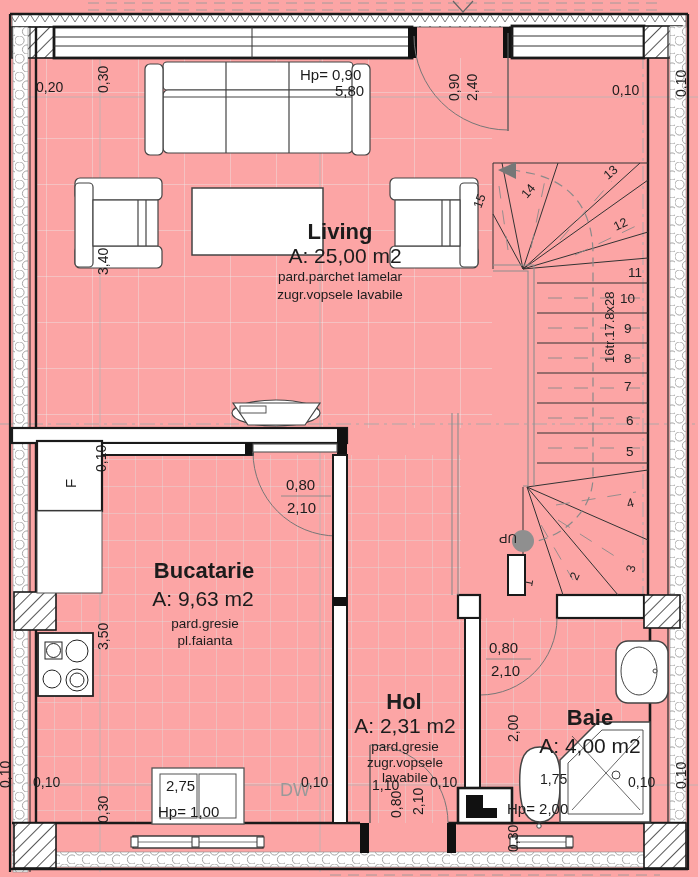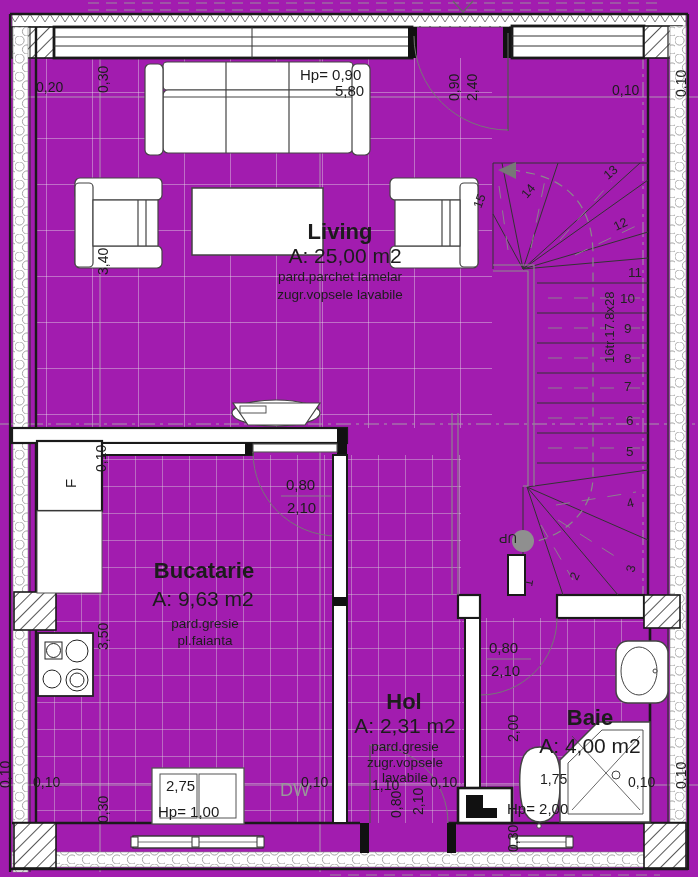--- a/index.html
+++ b/index.html
@@ -1,16 +1,16 @@
 <!DOCTYPE html>
 <html><head>
 <meta charset="utf-8">
 <style>
   html,body{margin:0;padding:0;background:#ffffff;}
-  .page{width:698px;height:877px;position:relative;background:#a21caf;overflow:hidden;}
+  .page{width:698px;height:877px;position:relative;background:#fca5a5;overflow:hidden;}
   svg{display:block;}
   svg text{font-family:"Liberation Sans","DejaVu Sans",sans-serif;fill:#1c1c1c;}
   .dim{font-size:14px;}
   .dim15{font-size:15px;}
   .rname{font-size:22px;font-weight:bold;}
   .rarea{font-size:21px;}
   .rfin{font-size:13.5px;}
   .snum{font-size:12.5px;fill:#222;}
   .snum13{font-size:13.5px;fill:#222;}
   .gray{fill:#999;}

